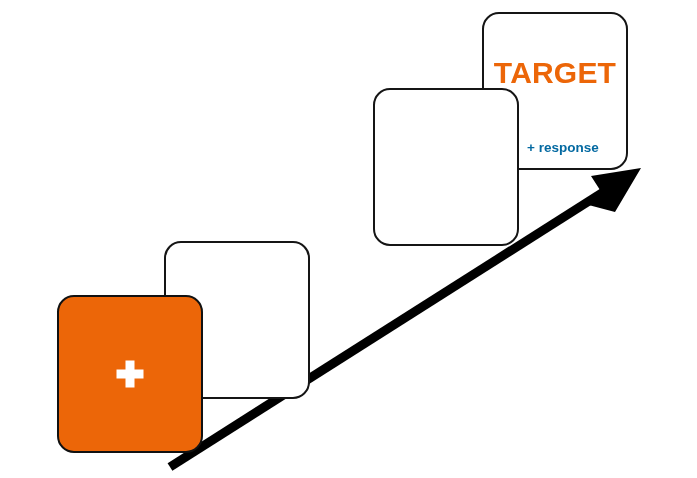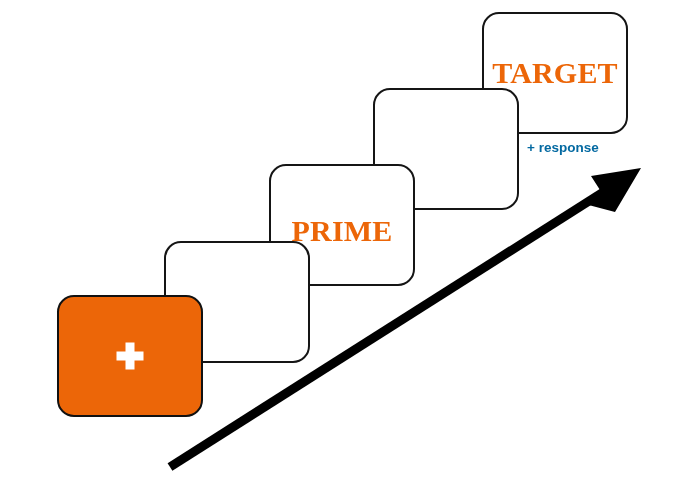--- a/index.html
+++ b/index.html
@@ -18,25 +18,24 @@
     height: 478px;
     background: #ffffff;
     overflow: hidden;
   }
 
   
   .card {
     position: absolute;
     box-sizing: border-box;
     width: 146px;
-    height: 122px;
+    height: 158px;
     border: 2px solid #151515;
     border-radius: 17px;
     background: #ffffff;
-    font-family: Liberation Serif, serif;
   }
   .card.filled {
     background: #EC6608;
     border-color: #111111;
     border-width: 2.5px;
   }
   .card-label {
     position: absolute;
     left: 0;
     width: 100%;
@@ -124,23 +123,20 @@
       <polygon points="641,168 591,176 600,190 581,203 615,212" fill="#000000"></polygon>
     </g>
   </svg>
 
   <div class="card" id="card-target">
     <span class="card-label" id="label-target">TARGET</span>
   </div>
 
   <div class="card" id="card-isi-2"></div>
 
-  <div class="card" id="card-prime">
-    <span class="card-label" id="label-prime">PRIME</span>
-  </div>
 
   <div class="card" id="card-isi-1"></div>
 
   <div class="card filled" id="card-fixation">
     <span class="fixation-cross"></span>
   </div>
 
   <div id="response-note">+ response</div>
 
 </div>

